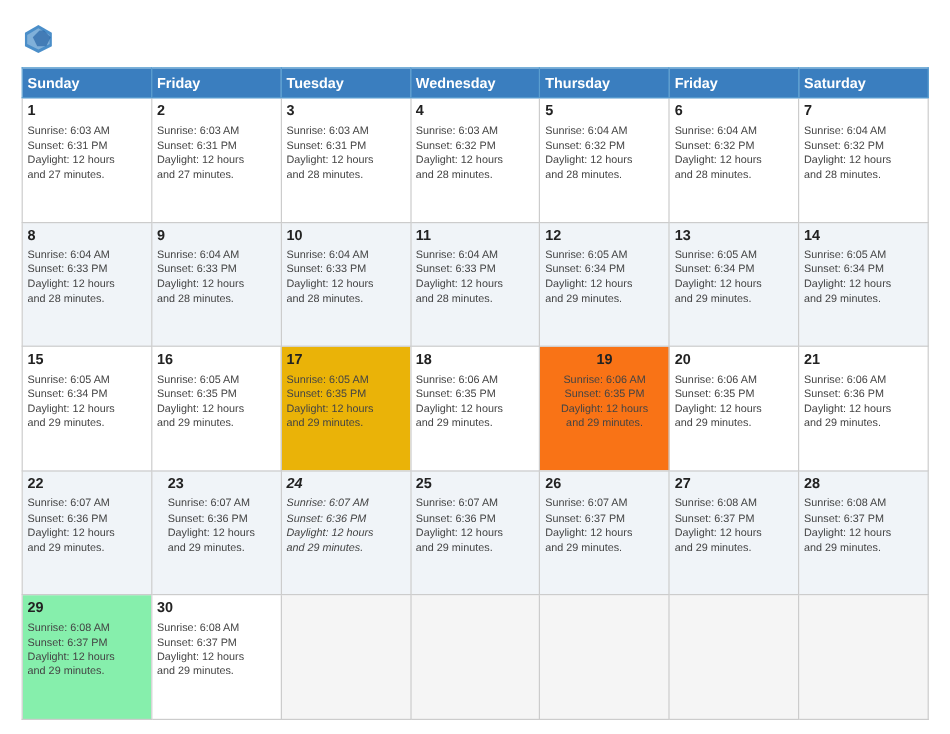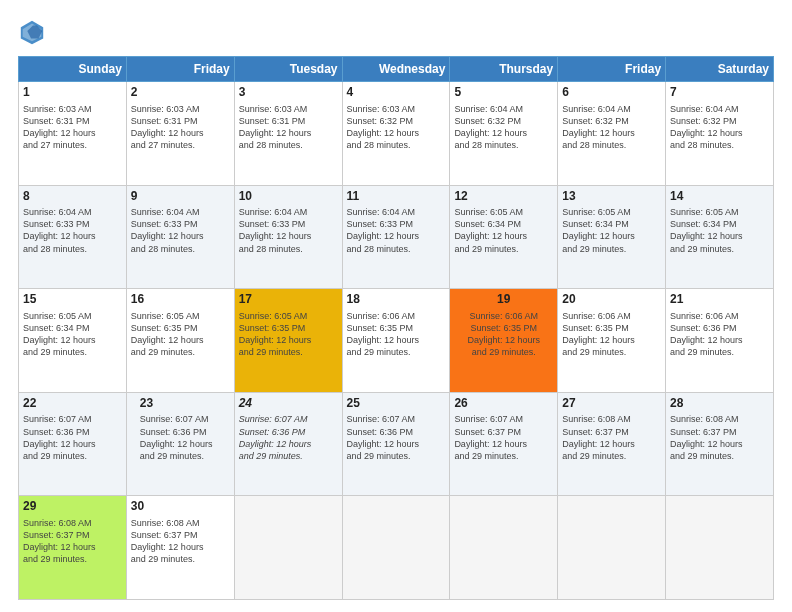--- a/index.html
+++ b/index.html
@@ -61,21 +61,21 @@
       width: 100%;
       table-layout: fixed;
     }
     .calendar th {
       background: #3a7ebf;
       color: #fff;
       font-size: 12px;
       font-weight: bold;
       padding: 5px 4px;
       border: 1px solid #5a9ed0;
-      text-align: right;
+      text-align: left;
     }
     .calendar td {
       border: 1px solid #ccc;
       vertical-align: top;
       padding: 3px 4px;
       font-size: 9.5px;
       color: #333;
       line-height: 1.3;
       height: 90px;
     }
@@ -250,21 +250,21 @@
           <td style="background: rgb(240, 244, 248);">
             <span class="day-num">27</span>
             <div class="day-info">Sunrise: 6:08 AM<br>Sunset: 6:37 PM<br>Daylight: 12 hours<br>and 29 minutes.</div>
           </td>
           <td style="background: rgb(240, 244, 248);">
             <span class="day-num">28</span>
             <div class="day-info">Sunrise: 6:08 AM<br>Sunset: 6:37 PM<br>Daylight: 12 hours<br>and 29 minutes.</div>
           </td>
         </tr>
         <tr class="week-row">
-          <td style="background: #bef264;">
+          <td style="background: #86efac;">
             <span class="day-num">29</span>
             <div class="day-info">Sunrise: 6:08 AM<br>Sunset: 6:37 PM<br>Daylight: 12 hours<br>and 29 minutes.</div>
           </td>
           <td style="background: rgb(255, 255, 255); margin-top: 20px;">
             <span class="day-num">30</span>
             <div class="day-info">Sunrise: 6:08 AM<br>Sunset: 6:37 PM<br>Daylight: 12 hours<br>and 29 minutes.</div>
           </td>
           <td style="background: rgb(245, 245, 245);"></td>
           <td style="background: rgb(245, 245, 245);"></td>
           <td style="background: rgb(245, 245, 245);"></td>

